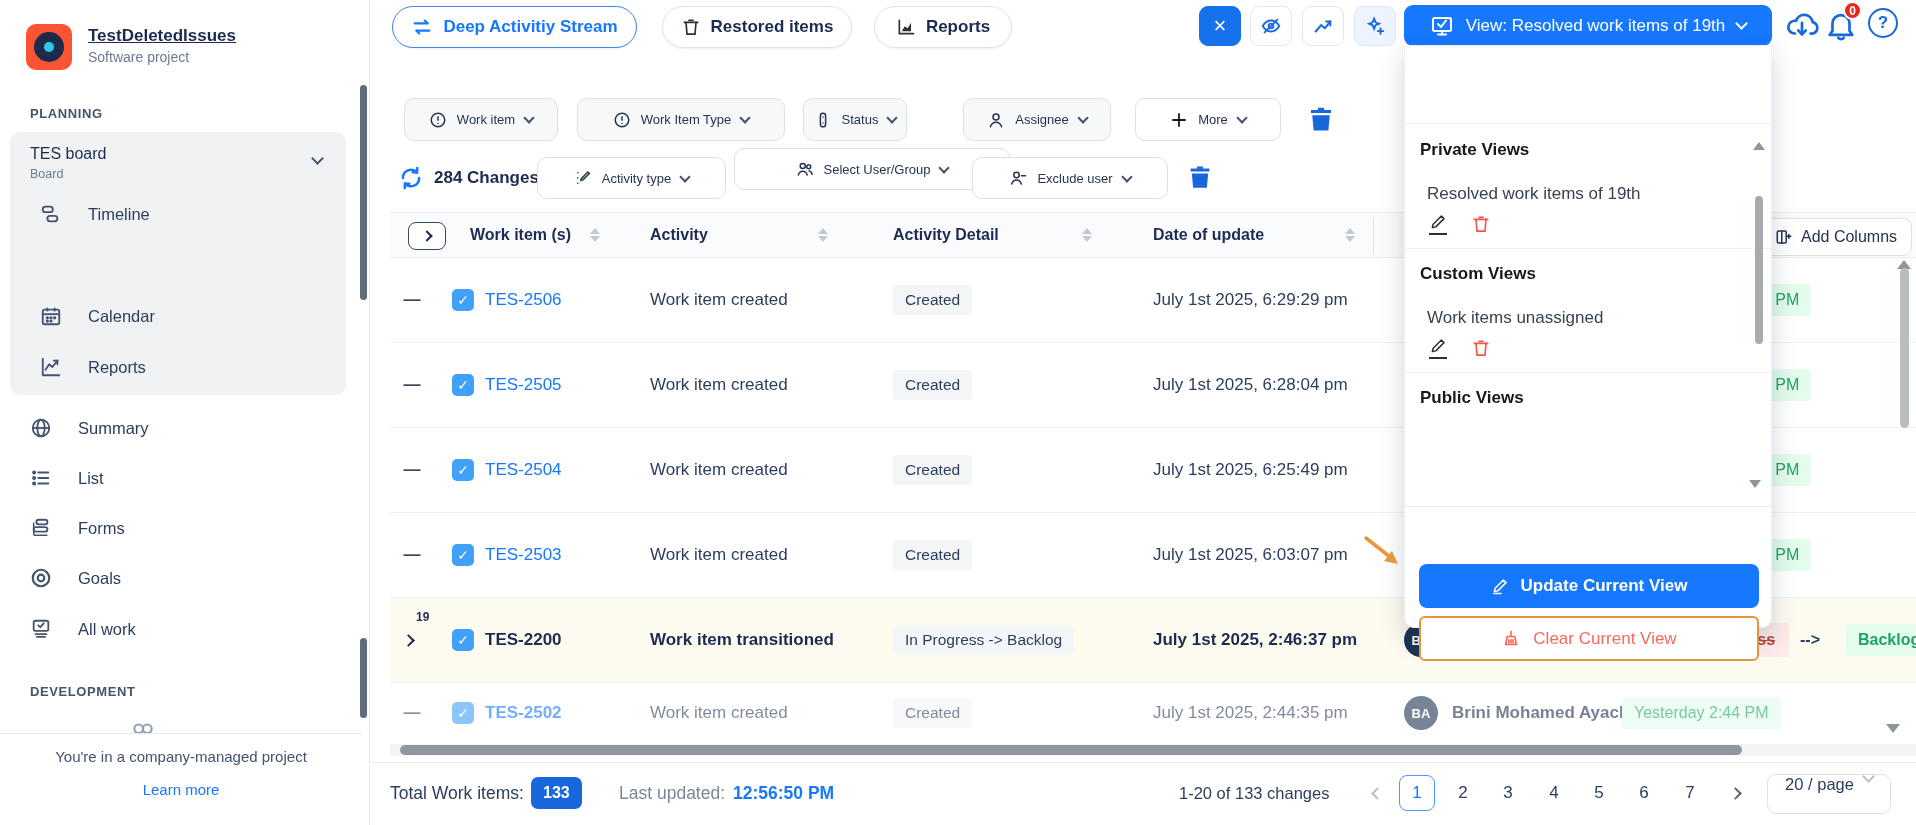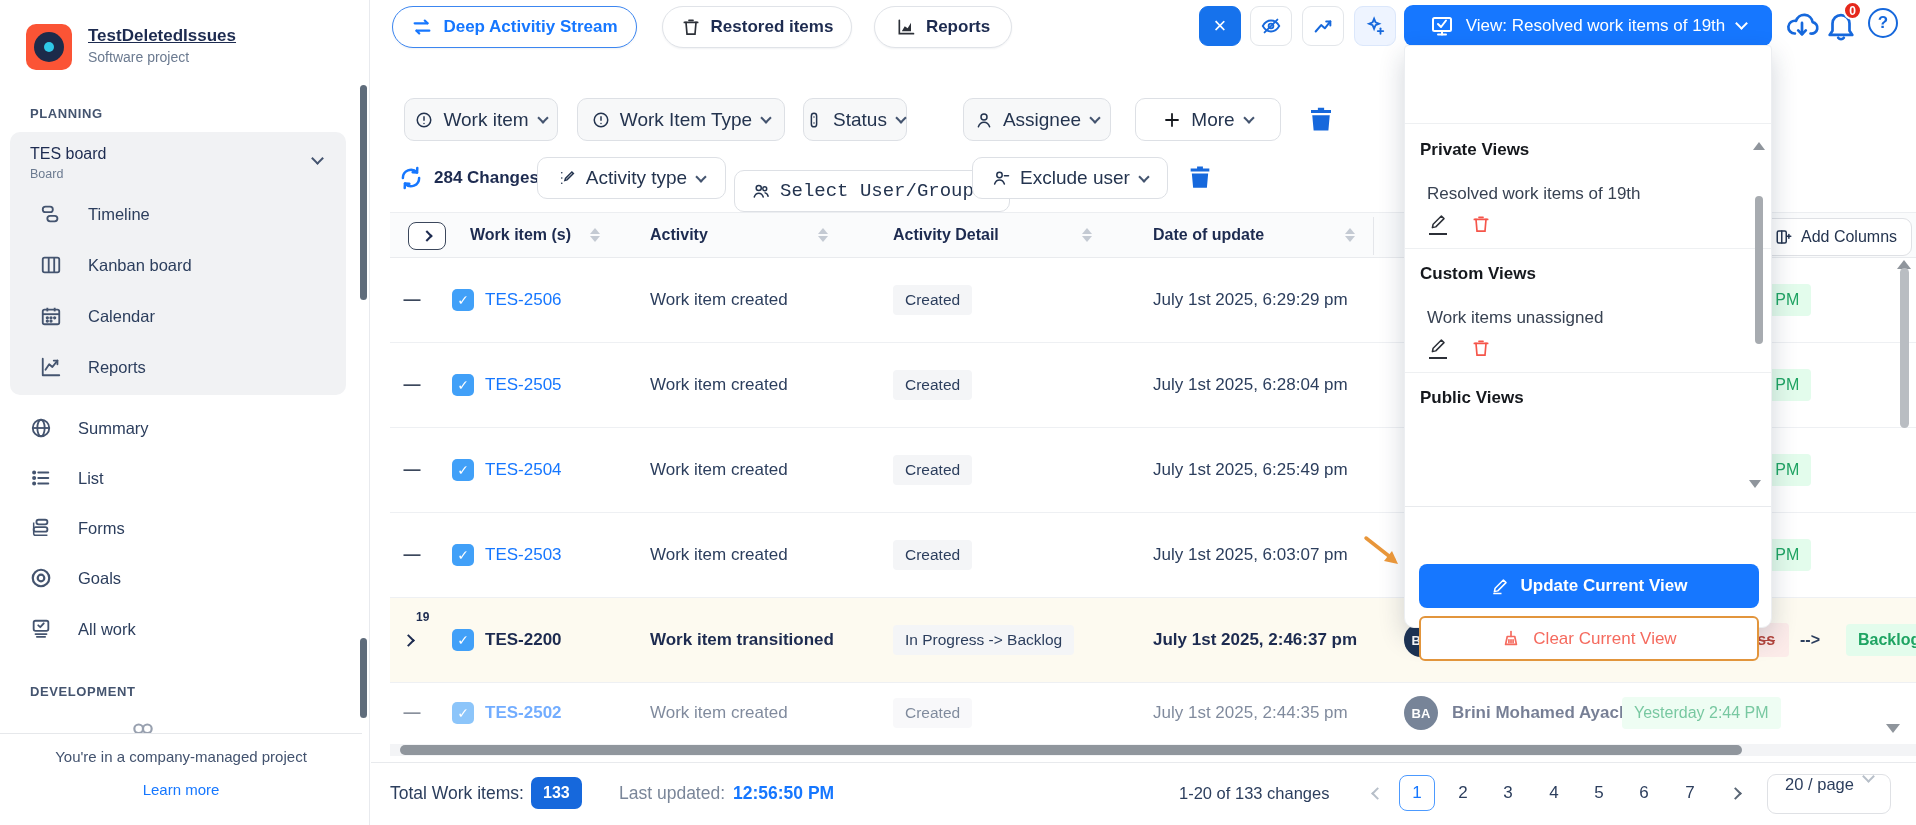--- a/index.html
+++ b/index.html
@@ -36,21 +36,21 @@
 
   
   .pill { position:absolute; top:6px; height:42px; border-radius:21px; background:#fff; display:flex; align-items:center; justify-content:center; gap:10px; font-size:17px; font-weight:bold; cursor:pointer; box-shadow:0 1px 2px rgba(9,30,66,.06); }
   .pill.blue { border:1.5px solid #3c86f0; color:#1677ff; }
   .pill.gray { border:1px solid #e0e3e8; color:#1d2b50; }
   .sqbtn { position:absolute; top:6px; width:42px; height:40px; border-radius:9px; border:1px solid #e3e6ea; background:#fff; display:flex; align-items:center; justify-content:center; color:#1677ff; cursor:pointer; }
   .view-btn { position:absolute; left:1404px; top:5px; width:368px; height:41px; border-radius:9px; background:#1677ff; color:#fff; display:flex; align-items:center; justify-content:center; gap:12px; font-size:17px; cursor:pointer; }
   .view-btn .chev { border-color:#fff; margin-top:-4px; }
 
   
-  .fbtn { position:absolute; height:43px; border-radius:10px; border:1px solid #dde0e5; background:#f7f8f9; display:flex; align-items:center; justify-content:center; gap:10px; font-size:19px; color:#24344f; cursor:pointer; }
+  .fbtn { position:absolute; height:43px; border-radius:10px; border:1px solid #dde0e5; background:#f7f8f9; display:flex; align-items:center; justify-content:center; gap:10px; font-size:13px; color:#24344f; cursor:pointer; }
   .fbtn.white { background:#fff; }
   .fbtn .chev { width:8px; height:8px; margin-top:-3px; }
   .trash-blue { color:#1668dc; cursor:pointer; }
 
   
   .thead { position:absolute; left:390px; top:212px; width:1526px; height:46px; background:#fafbfc; border-top:1px solid #eceef1; border-bottom:1px solid #e9ebee; }
   .thead .col { position:absolute; top:50%; transform:translateY(-50%); font-size:16px; font-weight:bold; color:#1d2b50; }
   .sorts { position:absolute; top:50%; transform:translateY(-50%); display:flex; flex-direction:column; gap:2px; cursor:pointer; }
   .sorts i { width:0; height:0; border-left:5px solid transparent; border-right:5px solid transparent; }
   .sorts .up { border-bottom:6px solid #c4cad3; }
@@ -141,30 +141,20 @@
 
     <div class="side-item" style="top:58px;">
       <span class="ic">
           <svg width="22" height="22" viewBox="0 0 24 24" fill="none" stroke="currentColor" stroke-width="2">
             <rect x="3" y="4" width="11" height="6" rx="3"></rect>
             <rect x="8" y="14" width="11" height="6" rx="3"></rect>
           </svg>
         </span>
       <span class="lbl">Timeline</span>
     </div>
-    <div class="side-item" style="top:109px;">
-      <span class="ic">
-          <svg width="22" height="22" viewBox="0 0 24 24" fill="none" stroke="currentColor" stroke-width="2">
-            <rect x="3" y="4" width="18" height="16" rx="2"></rect>
-            <line x1="9.5" y1="4" x2="9.5" y2="20"></line>
-            <line x1="15.5" y1="4" x2="15.5" y2="20"></line>
-          </svg>
-        </span>
-      <span class="lbl">Kanban board</span>
-    </div>
     <div class="side-item" style="top:160px;">
       <span class="ic">
           <svg width="22" height="22" viewBox="0 0 24 24" fill="none" stroke="currentColor" stroke-width="2">
             <rect x="3" y="5" width="18" height="16" rx="2"></rect>
             <line x1="8" y1="3" x2="8" y2="7"></line>
             <line x1="16" y1="3" x2="16" y2="7"></line>
             <line x1="3" y1="10" x2="21" y2="10"></line>
             <circle cx="8" cy="14" r="0.8" fill="currentColor"></circle>
             <circle cx="12" cy="14" r="0.8" fill="currentColor"></circle>
             <circle cx="16" cy="14" r="0.8" fill="currentColor"></circle>
@@ -423,21 +413,21 @@
       <svg width="18" height="18" viewBox="0 0 24 24" fill="none" stroke="#24344f" stroke-width="2" stroke-linecap="round">
         <circle cx="5" cy="5" r="1.1" fill="#24344f" stroke="none"></circle>
         <circle cx="5" cy="12" r="1.1" fill="#24344f" stroke="none"></circle>
         <circle cx="5" cy="19" r="1.1" fill="#24344f" stroke="none"></circle>
         <path d="M18.5 4l2 2L12 14.5l-2.8.8.8-2.8z"></path>
       </svg>
     </span>
   <span>Activity type</span>
   <span class="chev"></span>
 </div>
-<div class="fbtn white" style="left:734px; top:170px; width:276px; height:42px;font-family:Liberation Mono, monospace;">
+<div class="fbtn white" style="left:734px; top:148px; width:276px; height:42px;">
   <span>
       <svg width="18" height="18" viewBox="0 0 24 24" fill="none" stroke="#24344f" stroke-width="2" stroke-linecap="round">
         <circle cx="9" cy="8" r="3.4"></circle>
         <path d="M3 20c1.2-3.4 3.8-5 6-5s4.8 1.6 6 5"></path>
         <circle cx="17" cy="9" r="2.6"></circle>
         <path d="M17.5 14.5c2 .4 3.4 1.8 4 4.5"></path>
       </svg>
     </span>
   <span>Select User/Group</span>
   <span class="chev"></span>

